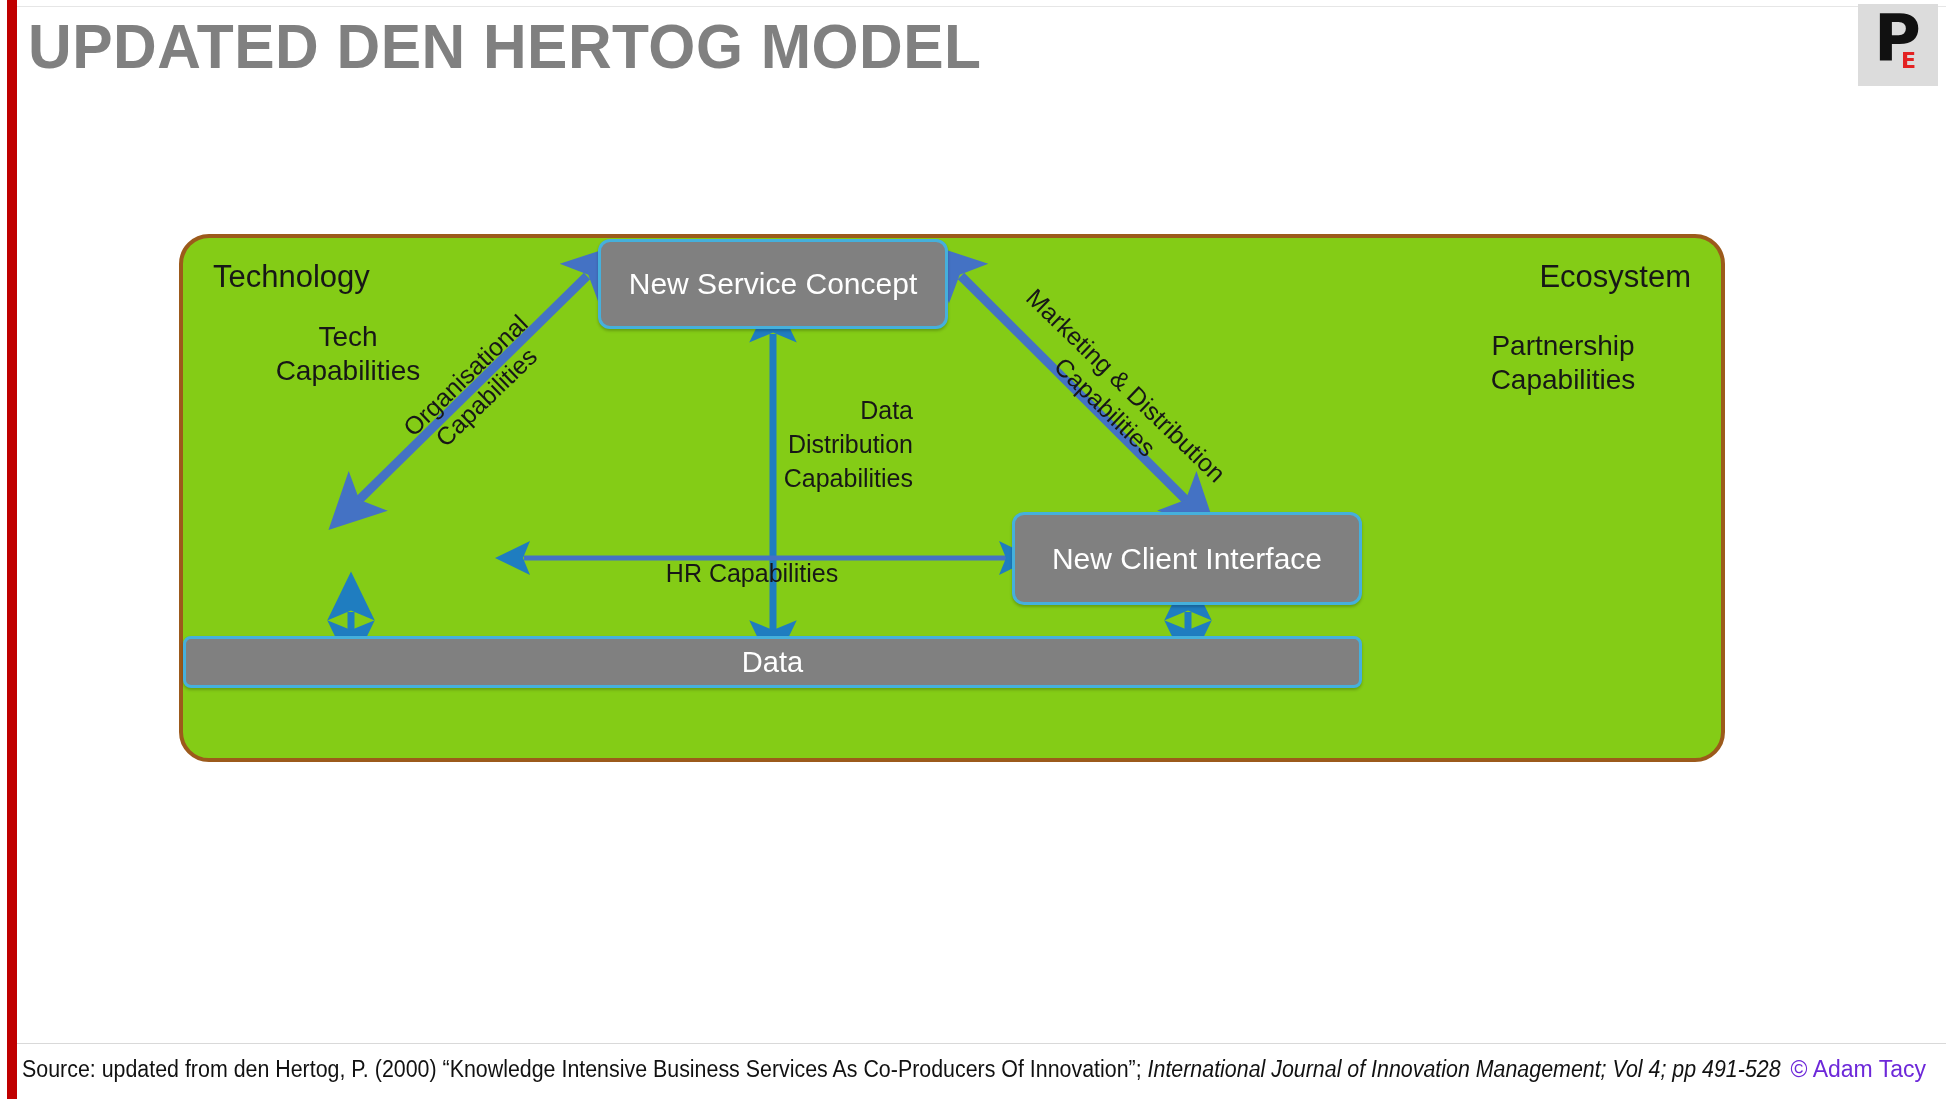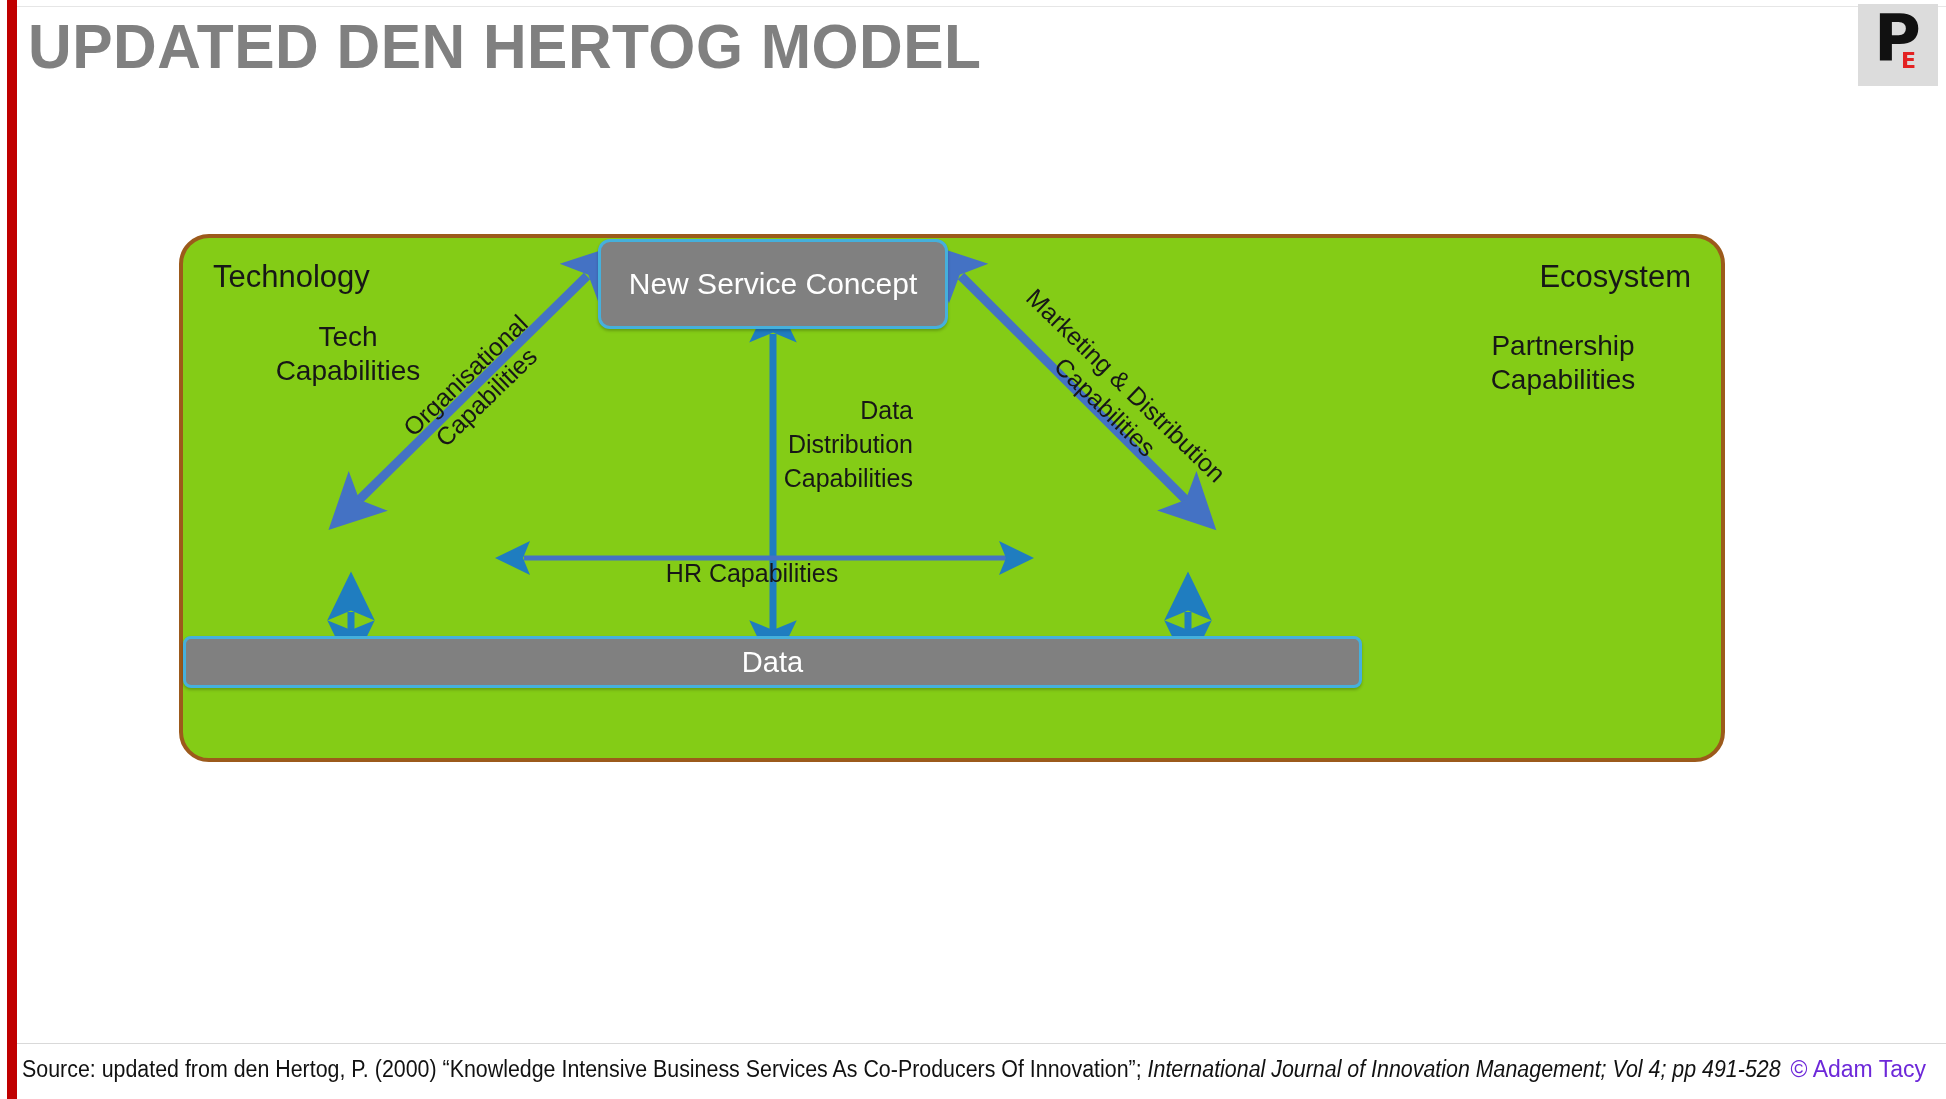--- a/index.html
+++ b/index.html
@@ -291,20 +291,21 @@
 
     <div class="edge-label" id="label-data-exploit">
       <div>Data</div>
       <div>Distribution</div>
       <div>Capabilities</div>
     </div>
 
     <div class="edge-label" id="label-hr">HR Capabilities</div>
 
     <div class="node" id="node-concept">New Service Concept</div>
+    <div class="node" id="node-client">New Client Interface</div>
     <div class="node" id="node-data">Data</div>
 
   </div>
 
   <div id="footer-source">
     <span>Source: updated from den Hertog, P. (2000) “Knowledge Intensive Business Services As Co-Producers Of Innovation”; </span><span class="ital">International Journal of Innovation Management; Vol 4; pp 491-528</span>
   </div>
 
   <div id="footer-credit">© Adam Tacy</div>
 

